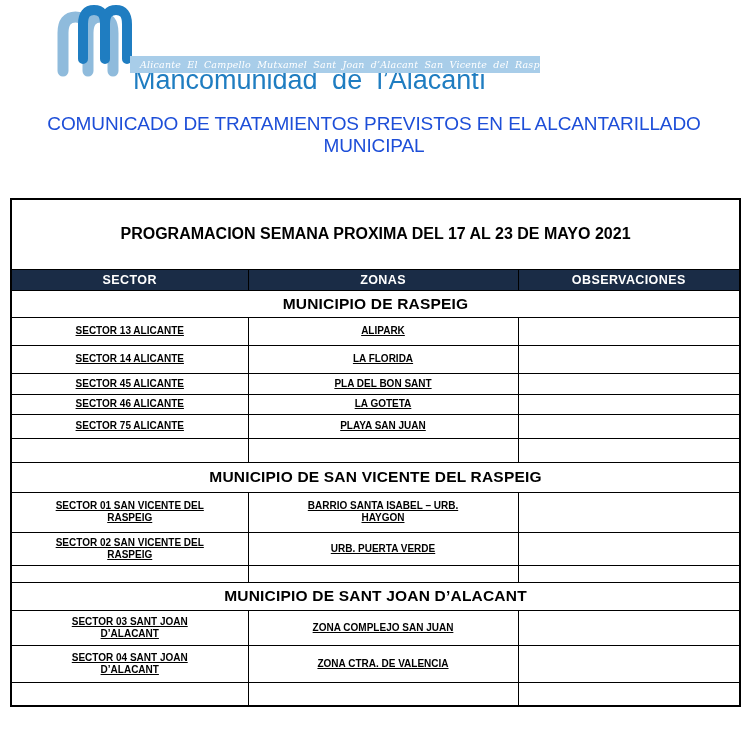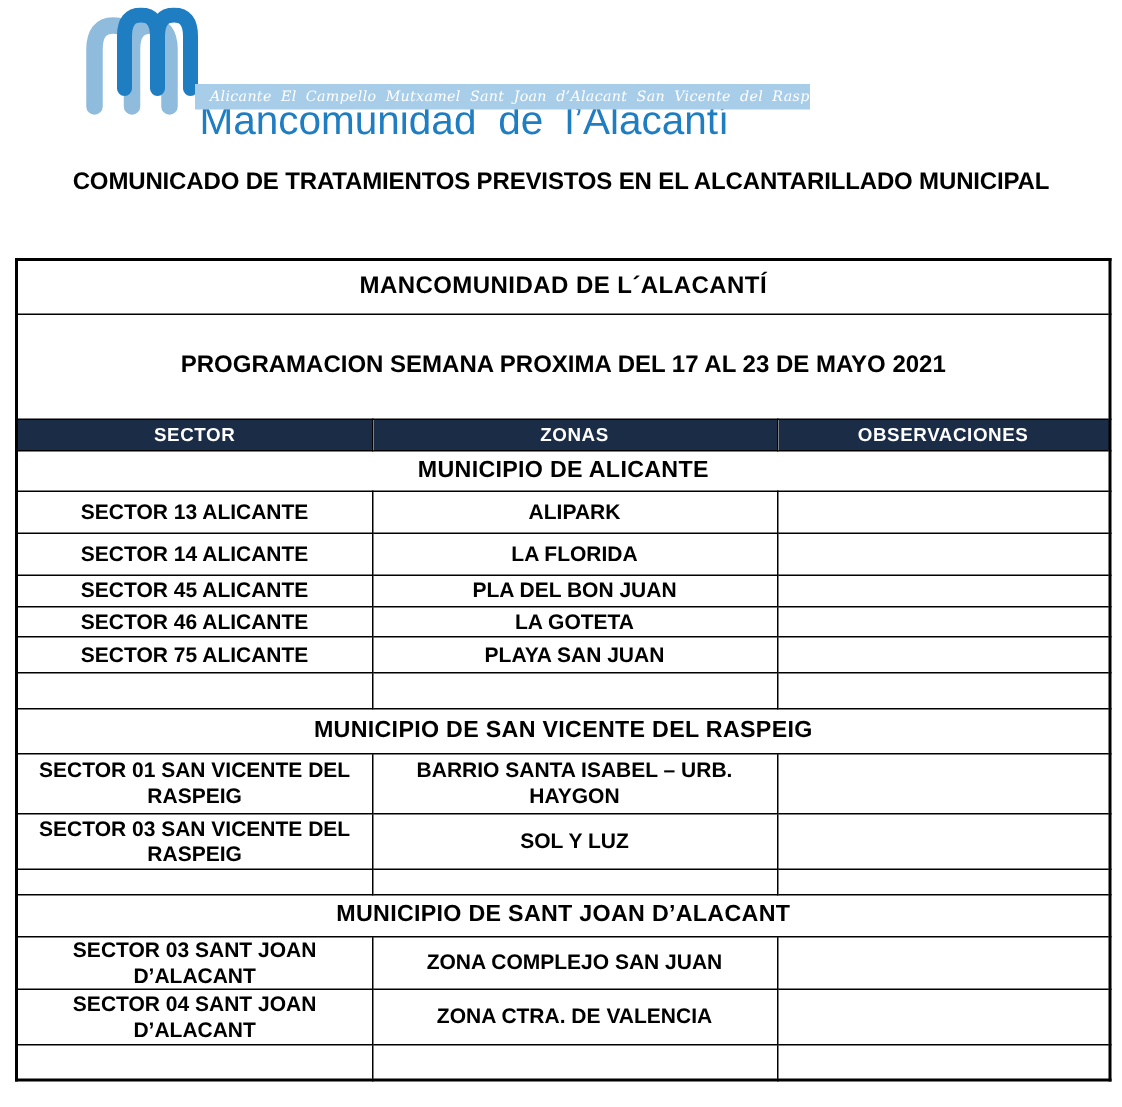--- a/index.html
+++ b/index.html
@@ -10,33 +10,33 @@
   .header { position:relative; height:82px; }
   .logo-icon { position:absolute; left:55px; top:5px; width:82px; height:74px; }
   .brand { position:absolute; left:133px; top:25px; font-size:27px; font-weight:400;
            color:#1f7dc1; word-spacing:7px; letter-spacing:0; white-space:nowrap;margin-top:40px; }
   .band { position:absolute; left:130px; top:56px; width:410px; height:17px;
           background:#a8cde9; color:#ffffff; font-family:"DejaVu Serif", serif;
           font-style:italic; font-size:9.5px; line-height:17px; padding-left:10px;
           letter-spacing:0.2px; word-spacing:3px; white-space:nowrap; overflow:hidden; }
 
   
-  .doc-title { margin-top:31px; text-align:center; font-size:16px; font-weight:bold;
-               color:#000000; letter-spacing:-0.1px; }
+  .doc-title { margin-top:31px; text-align:center; font-size:19px; font-weight:normal;
+               color:#1d4ed8; letter-spacing:-0.1px; }
 
   
   table.sched { border-collapse:collapse; table-layout:fixed; width:729px;
                 margin:41px 0 0 10px; border:2px solid #000; }
   .sched td, .sched th { border:1px solid #000; text-align:center; vertical-align:middle;
                          font-weight:bold; color:#000; overflow:hidden; }
   .t-title td   { font-size:16px; letter-spacing:0.3px; }
   .t-sub td     { font-size:16px; }
   .t-cols th    { background:#1a2c46; color:#ffffff; font-size:12.5px; letter-spacing:0.4px; }
   .muni td      { font-size:15.5px; letter-spacing:0.2px; }
-  .data td      { font-size:14px; line-height:1.2; white-space:pre-line; }
+  .data td      { font-size:10px; line-height:1.2; white-space:pre-line;text-decoration:underline; }
 </style>
 </head>
 <body>
 
 <div class="header">
   <svg class="logo-icon" viewBox="0 0 82 74" xmlns="http://www.w3.org/2000/svg">
     <path d="M8,66 V28 Q8,12 20.5,12 Q33,12 33,28 V66 M33,46 V28 Q33,12 45.5,12 Q58,12 58,28 V66" fill="none" stroke="#8fbbdc" stroke-width="11" stroke-linecap="round"></path>
     <path d="M28,54 V19 Q28,5 39,5 Q50,5 50,19 V54 M50,37 V19 Q50,5 61,5 Q72,5 72,19 V54" fill="none" stroke="#1f7dc1" stroke-width="10" stroke-linecap="round"></path>
   </svg>
   <div class="brand">Mancomunidad de l’Alacantí</div>
@@ -45,48 +45,45 @@
 
 <div class="doc-title">COMUNICADO DE TRATAMIENTOS PREVISTOS EN EL ALCANTARILLADO MUNICIPAL</div>
 
 <table class="sched">
   <colgroup>
     <col style="width:237px">
       <col style="width:270px">
       <col style="width:222px">
   </colgroup>
   <tbody>
-    <tr class="t-title" style="height:36px">
-      <td colspan="3">MANCOMUNIDAD DE L´ALACANTÍ</td>
-    </tr>
     <tr class="t-sub" style="height:70px">
       <td colspan="3">PROGRAMACION SEMANA PROXIMA DEL 17 AL 23 DE MAYO 2021</td>
     </tr>
     <tr class="t-cols" style="height:21px">
       <th>SECTOR</th>
       <th>ZONAS</th>
       <th>OBSERVACIONES</th>
     </tr>
 
     <tr class="muni" style="height:27px">
-      <td colspan="3">MUNICIPIO DE ALICANTE</td>
+      <td colspan="3">MUNICIPIO DE RASPEIG</td>
     </tr>
     <tr class="data" style="height:28px">
       <td>SECTOR 13 ALICANTE</td>
       <td>ALIPARK</td>
       <td></td>
     </tr>
     <tr class="data" style="height:28px">
       <td>SECTOR 14 ALICANTE</td>
       <td>LA FLORIDA</td>
       <td></td>
     </tr>
     <tr class="data" style="height:21px">
       <td>SECTOR 45 ALICANTE</td>
-      <td>PLA DEL BON JUAN</td>
+      <td>PLA DEL BON SANT</td>
       <td></td>
     </tr>
     <tr class="data" style="height:20px">
       <td>SECTOR 46 ALICANTE</td>
       <td>LA GOTETA</td>
       <td></td>
     </tr>
     <tr class="data" style="height:24px">
       <td>SECTOR 75 ALICANTE</td>
       <td>PLAYA SAN JUAN</td>
@@ -101,24 +98,24 @@
     <tr class="muni" style="height:30px">
       <td colspan="3">MUNICIPIO DE SAN VICENTE DEL RASPEIG</td>
     </tr>
     <tr class="data" style="height:40px">
       <td>SECTOR 01 SAN VICENTE DEL
 RASPEIG</td>
       <td>BARRIO SANTA ISABEL – URB.
 HAYGON</td>
       <td></td>
     </tr>
-    <tr class="data" style="height:37px">
-      <td>SECTOR 03 SAN VICENTE DEL
+    <tr class="data" style="height:33px">
+      <td>SECTOR 02 SAN VICENTE DEL
 RASPEIG</td>
-      <td>SOL Y LUZ</td>
+      <td>URB. PUERTA VERDE</td>
       <td></td>
     </tr>
     <tr class="data" style="height:17px">
       <td></td>
       <td></td>
       <td></td>
     </tr>
 
     <tr class="muni" style="height:28px">
       <td colspan="3">MUNICIPIO DE SANT JOAN D’ALACANT</td>

